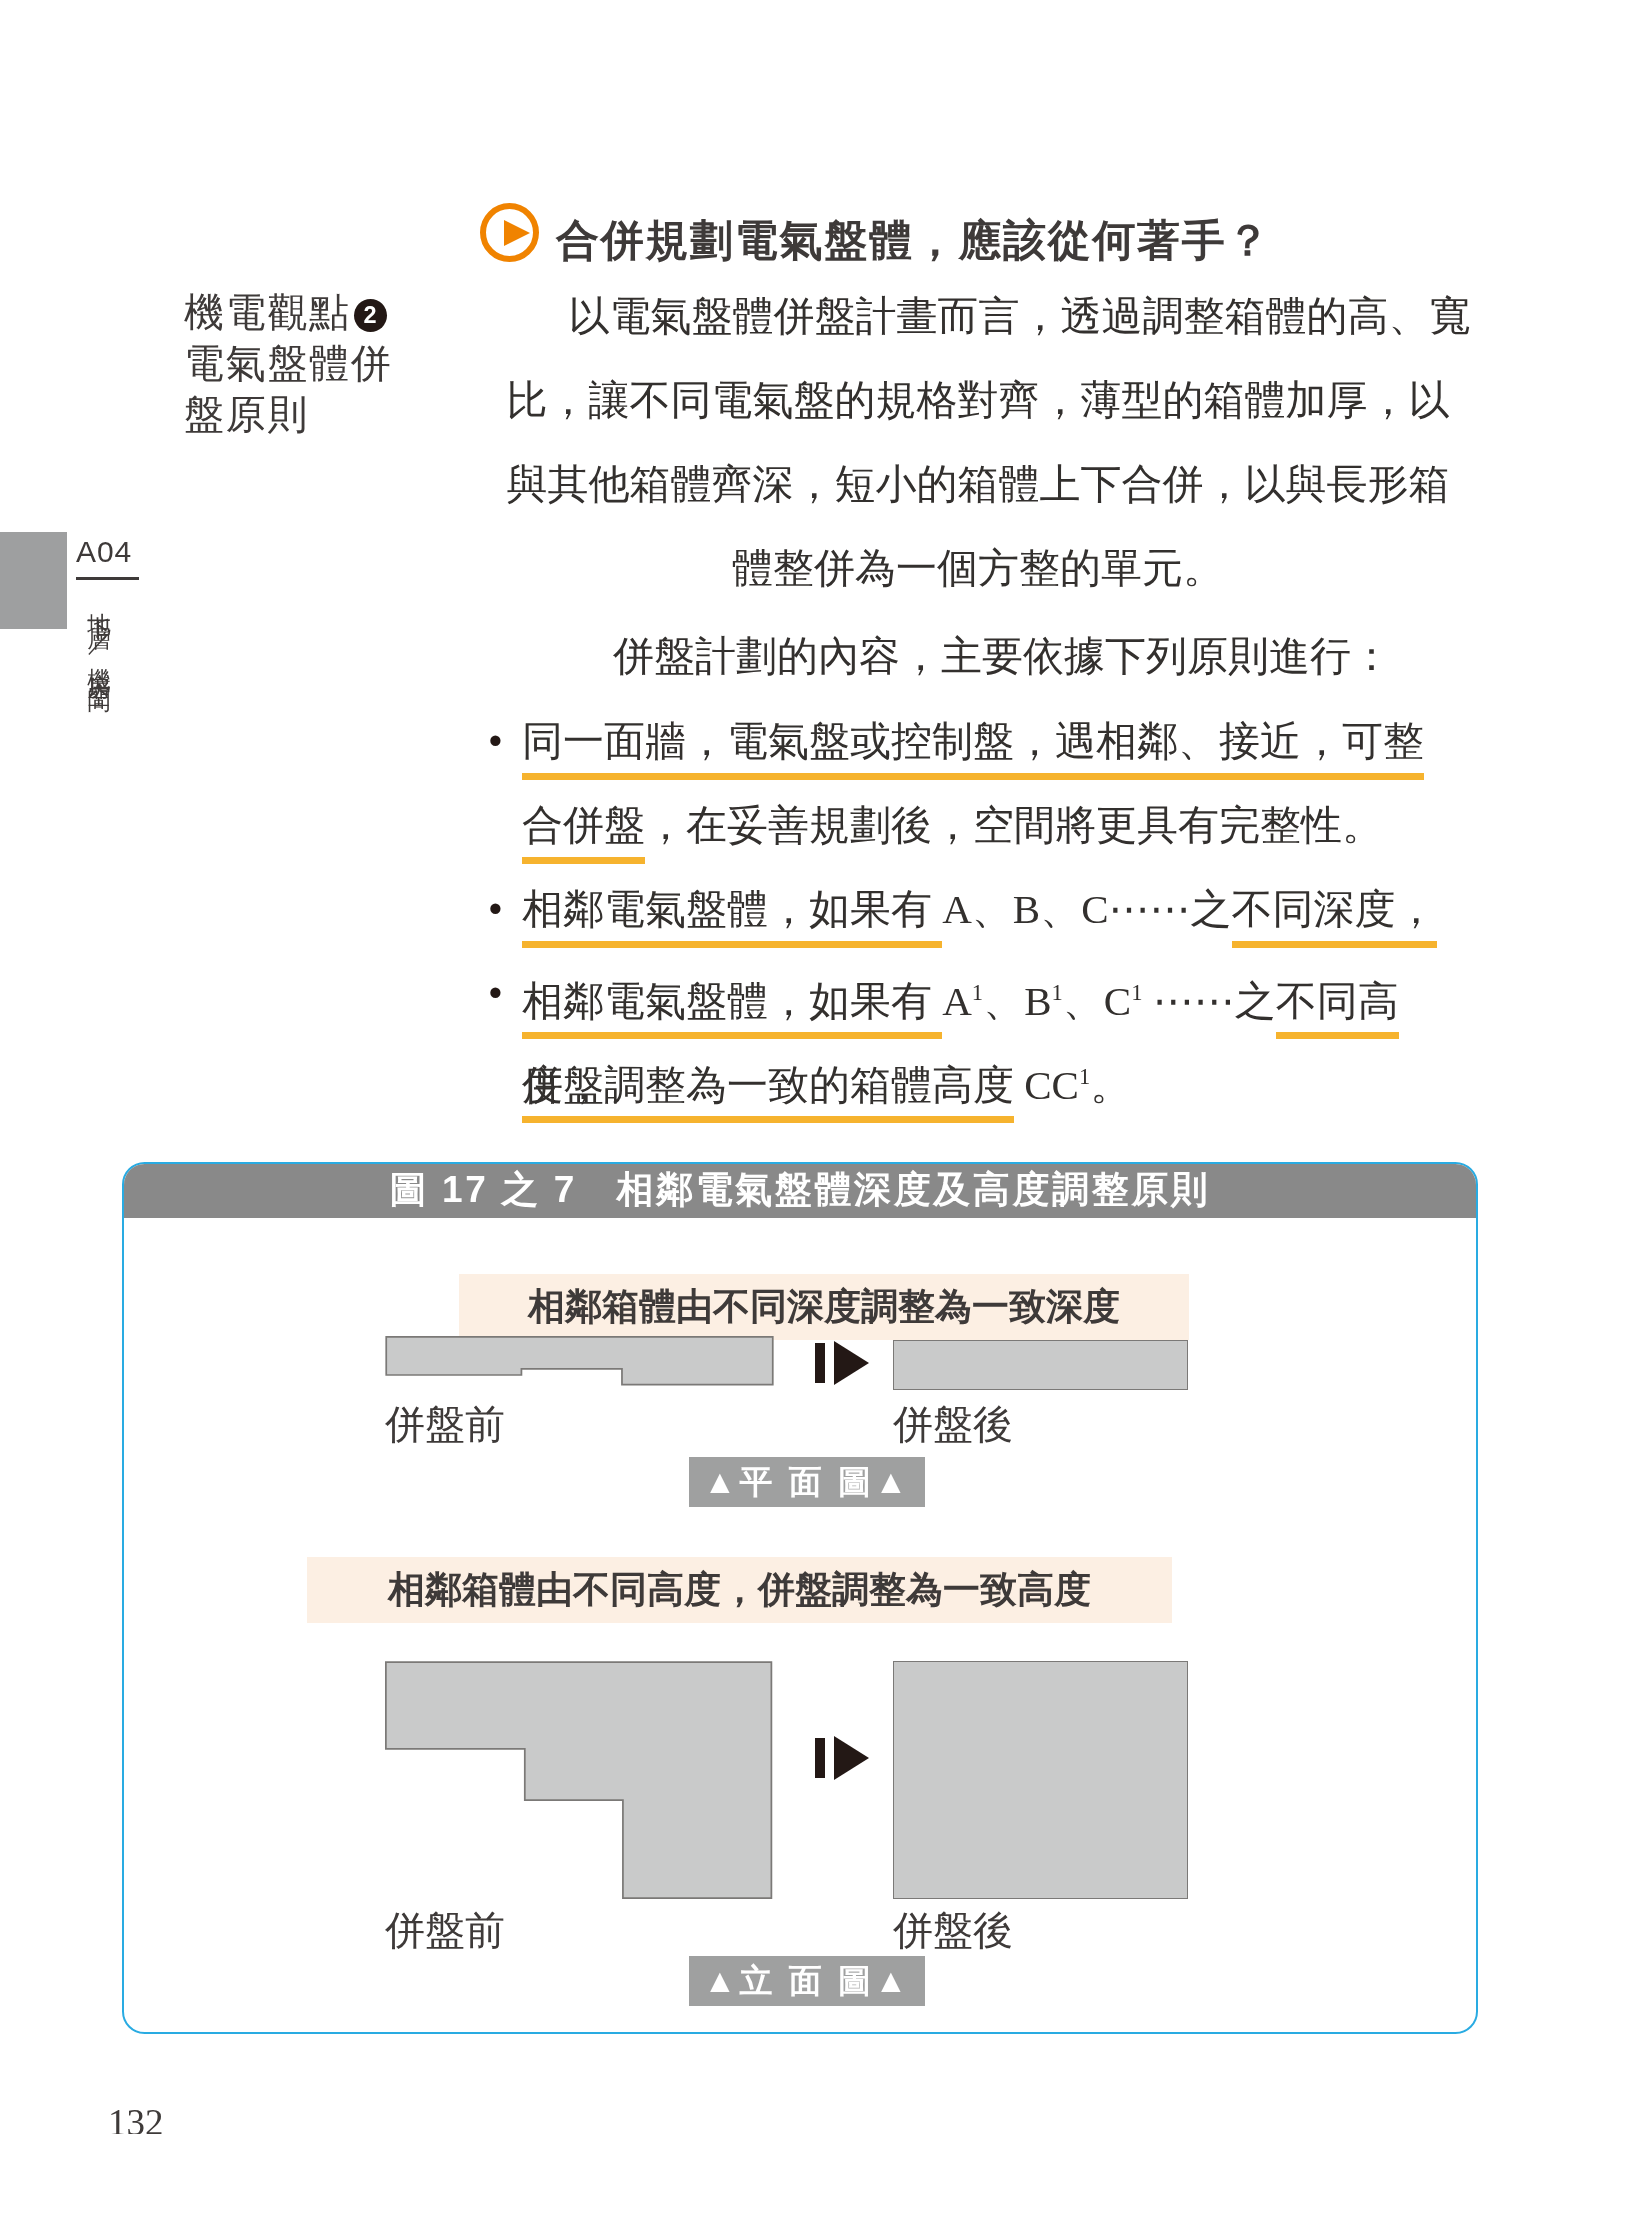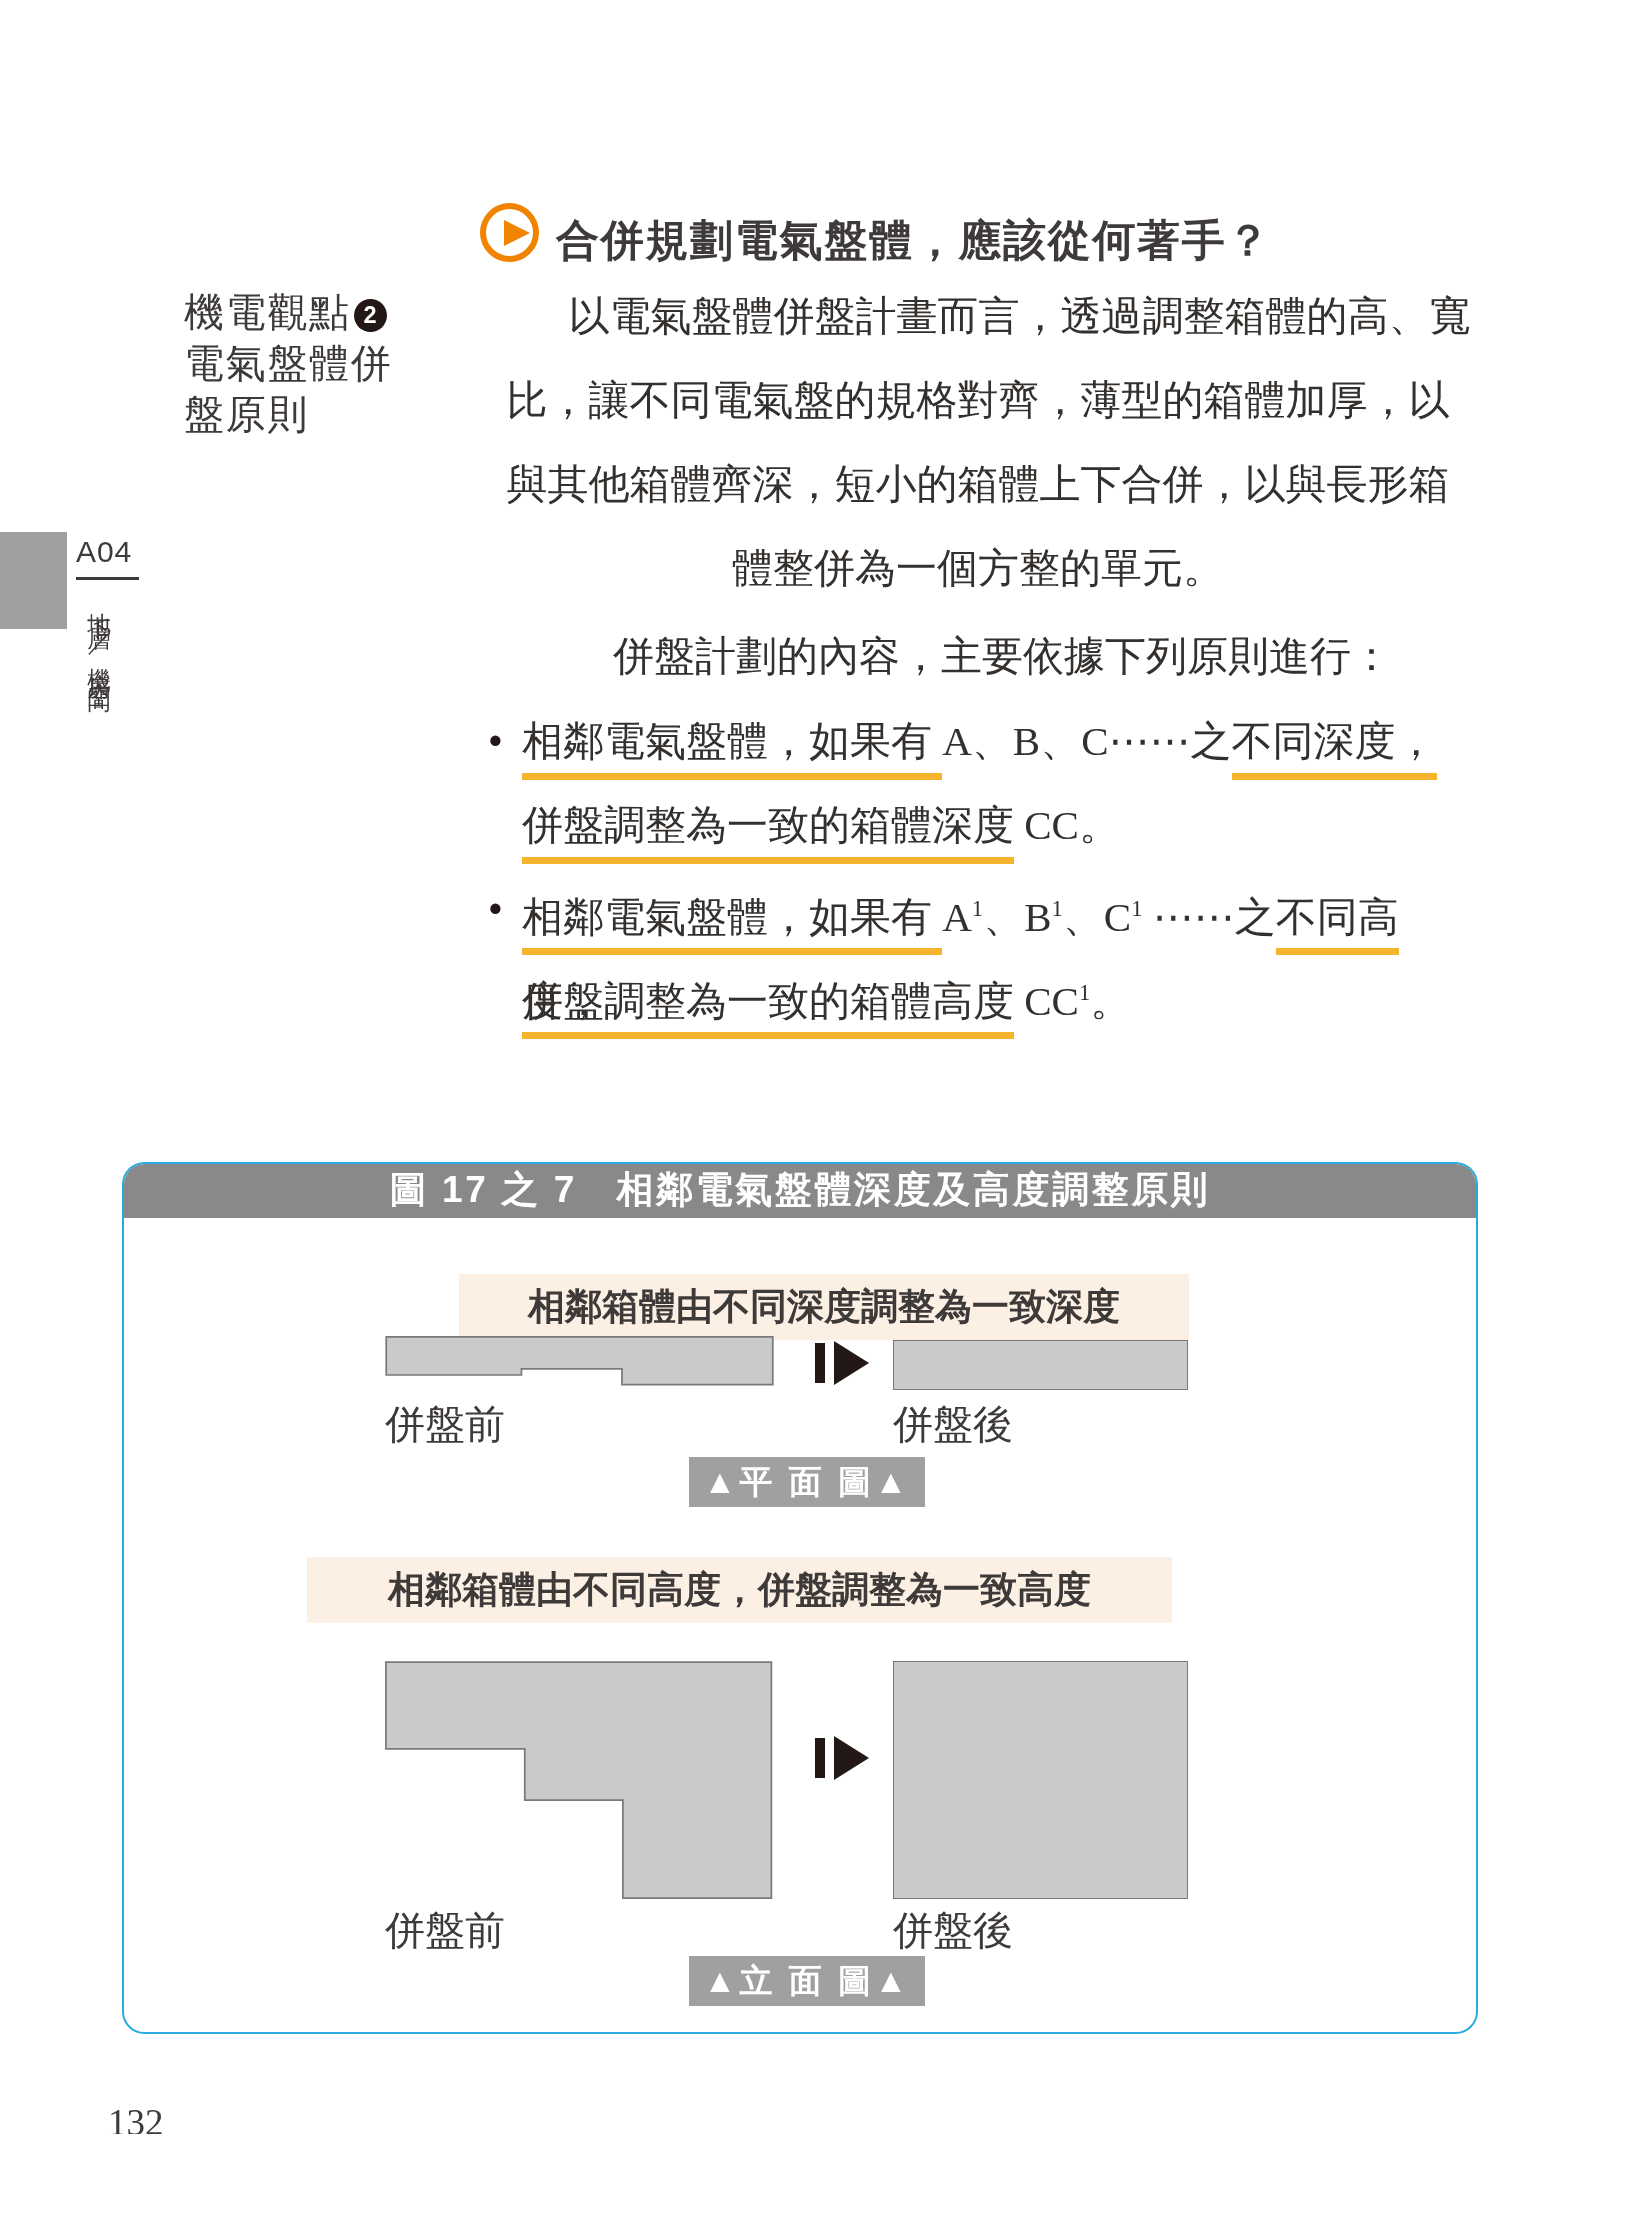--- a/index.html
+++ b/index.html
@@ -103,22 +103,25 @@
   <div class="tab-vert">地下層／機房空間</div>
 
   <div class="para1 serif">以電氣盤體併盤計畫而言，透過調整箱體的高、寬
 比，讓不同電氣盤的規格對齊，薄型的箱體加厚，以
 與其他箱體齊深，短小的箱體上下合併，以與長形箱
 體整併為一個方整的單元。</div>
   <div class="para2 serif">併盤計劃的內容，主要依據下列原則進行：</div>
 
   <div class="bullets">
     <div class="bullet">
+        <div class="tline"><span class="u">同一面牆，電氣盤或控制盤，遇相鄰、接近，可整</span></div>
+        <div class="tline"><span class="u">合併盤</span><span>，在妥善規劃後，空間將更具有完整性。</span></div>
+      </div>
+    <div class="bullet">
         <div class="tline"><span class="u">相鄰電氣盤體，如果有 </span><span>A、B、C⋯⋯之</span><span class="u">不同深度，</span></div>
-        <div class="tline"><span class="u">併盤調整為一致的箱體深度</span><span> CC。</span></div>
       </div>
     <div class="bullet">
         <div class="tline"><span class="u">相鄰電氣盤體，如果有 </span><span>A</span><span class="sup">1</span><span>、B</span><span class="sup">1</span><span>、C</span><span class="sup">1</span><span> ⋯⋯之</span><span class="u">不同高度，</span></div>
         <div class="tline"><span class="u">併盤調整為一致的箱體高度</span><span> CC</span><span class="sup">1</span><span>。</span></div>
       </div>
   </div>
 
   <div class="figure">
     <div class="fig-header">圖 17 之 7　相鄰電氣盤體深度及高度調整原則</div>
 

